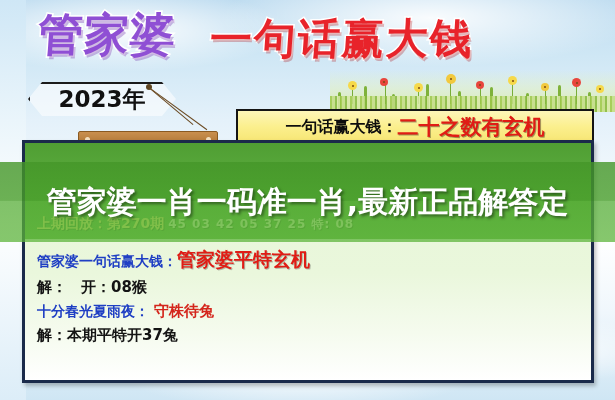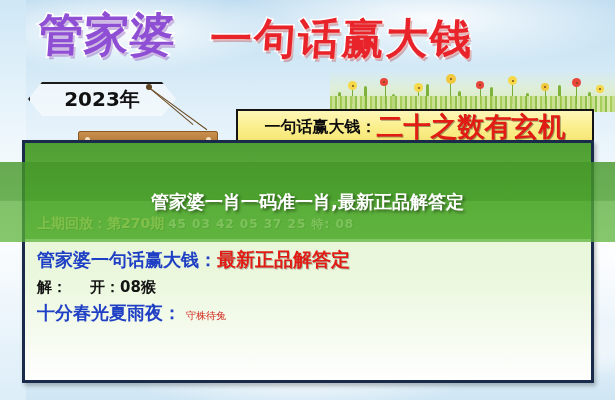--- a/index.html
+++ b/index.html
@@ -62,21 +62,21 @@
   .stem{position:absolute;width:1px;background:#79ad38;}
 
   
   .plaque{
     position:absolute;left:28px;top:82px;width:148px;height:34px;
     border:2px solid #1b1b1b;background:rgba(255,255,255,.55);
     clip-path:polygon(14px 0,134px 0,148px 17px,134px 34px,14px 34px,0 17px);
   }
   .plaque-txt{
     position:absolute;left:28px;top:86px;width:148px;height:26px;
-    text-align:center;font-size:20px;line-height:26px;font-weight:bold;color:#111;
+    text-align:center;font-size:23px;line-height:26px;font-weight:bold;color:#111;
     font-family:"DejaVu Sans","Liberation Sans",sans-serif;
   }
   
   .string{position:absolute;background:#6b4a22;height:1px;transform-origin:0 0;}
   .nail{position:absolute;width:6px;height:6px;border-radius:50%;background:#5e4521;}
 
   
   .sign-frame{
     position:absolute;left:78px;top:131px;width:138px;height:16px;
     background:linear-gradient(180deg,#c98f4e,#a9702f);
@@ -99,21 +99,21 @@
     position:absolute;left:236px;top:109px;width:358px;height:36px;
     background:linear-gradient(180deg,#fdf6b8 0%,#fbef8d 50%,#f6e572 100%);
     border:2px solid #141414;box-sizing:border-box;
     display:flex;align-items:center;justify-content:center;
   }
   .yb-black{
     font-size:16px;font-weight:bold;color:#0d0d0d;letter-spacing:0px;
     font-family:"DejaVu Sans","Liberation Sans",sans-serif;
   }
   .yb-red{
-    font-size:27px;font-weight:bold;color:#e01c15;letter-spacing:0px;
+    font-size:21px;font-weight:bold;color:#e01c15;letter-spacing:0px;
     font-family:Liberation Serif, serif;
     text-shadow:1px 1px 0 rgba(0,0,0,.35);
   }
 
   
   .panel{
     position:absolute;left:22px;top:140px;width:572px;height:243px;
     border:3px solid #1a2a4a;box-sizing:border-box;
     background:linear-gradient(180deg,#5aa83b 0%,#5aa83b 18%,#e8f6d9 19%,#eaf7dc 55%,#f5fbee 80%,#ffffff 100%);
     box-shadow:2px 3px 4px rgba(0,0,0,.25);
@@ -128,38 +128,38 @@
     font-family:"DejaVu Sans","Liberation Sans",sans-serif;
     text-shadow:1px 1px 0 rgba(0,0,0,.25);
   }
   .replay .nums{font-size:12px;color:#e9f3c2;font-weight:bold;margin-left:4px;letter-spacing:1px;}
 
   .rows{position:absolute;left:0;top:102px;width:100%;}
   .row{
     padding:2px 12px;white-space:nowrap;
     font-family:"DejaVu Sans","Liberation Sans",sans-serif;
   }
-  .lbl-blue{font-size:18px;font-weight:bold;color:#1f3fc4;}
+  .lbl-blue{font-size:14px;font-weight:bold;color:#1f3fc4;}
   .val-red{font-size:19px;font-weight:bold;color:#e01c15;text-shadow:1px 1px 0 rgba(0,0,0,.25);}
-  .val-red-sm{font-size:10px;font-weight:normal;color:#d4261c;}
+  .val-red-sm{font-size:15px;font-weight:bold;color:#d4261c;}
   .lbl-black{font-size:15px;font-weight:bold;color:#141414;}
   .val-black{font-size:15px;font-weight:bold;color:#141414;}
 
   
   .overlay-band{
     position:absolute;left:0;top:162px;width:615px;height:80px;
     background:linear-gradient(180deg,rgba(68,150,40,.80) 0%,rgba(72,158,42,.80) 48%,rgba(86,173,54,.74) 49%,rgba(92,180,58,.74) 100%);
   }
   .overlay-text{
     position:absolute;left:0;top:162px;width:615px;height:80px;
     display:flex;flex-direction:column;align-items:center;justify-content:center;
     text-align:center;
   }
   .ot-line{
-    font-size:18px;line-height:40px;font-weight:bold;color:#ffffff;
+    font-size:30px;line-height:40px;font-weight:bold;color:#ffffff;
     font-family:"DejaVu Sans","Liberation Sans",sans-serif;
     text-shadow:2px 2px 3px rgba(0,0,0,.45);
     letter-spacing:0px;white-space:nowrap;
   }
 </style>
 </head>
 <body>
 
 <div id="stage">
 
@@ -222,29 +222,32 @@
 
   <div class="panel">
     <div class="panel-top"></div>
 
     <div class="replay">
       <span>上期回放：</span><span>第270期</span><span class="nums">45 03 42 05 37 25 特: 08</span>
     </div>
 
     <div class="rows">
       <div class="row">
-        <span class="lbl-blue">管家婆一句话赢大钱：</span><span class="val-red">最新正品解答定</span>
+        <span class="lbl-blue">管家婆一句话赢大钱：</span><span class="val-red">管家婆平特玄机</span>
       </div>
       <div class="row">
         <span class="lbl-black">解：</span>
-        <span class="val-black" style="margin-left:18px;">开：08猴</span>
+        <span class="val-black" style="margin-left:9px;">开：08猴</span>
       </div>
       <div class="row">
         <span class="lbl-blue">十分春光夏雨夜：</span>
         <span class="val-red-sm">守株待兔</span>
+      </div>
+      <div class="row">
+        <span class="lbl-black">解：</span><span class="val-black">本期平特开37兔</span>
       </div>
     </div>
   </div>
 
   <div class="overlay-band"></div>
   <div class="overlay-text">
     <div class="ot-line">管家婆一肖一码准一肖,最新正品解答定</div>
   </div>
 
 </div>

